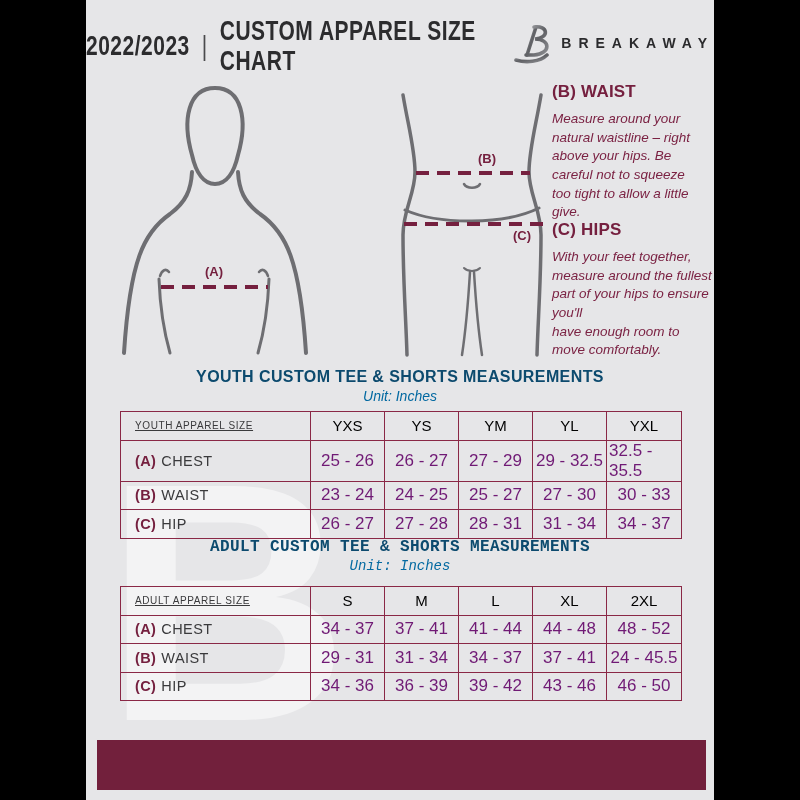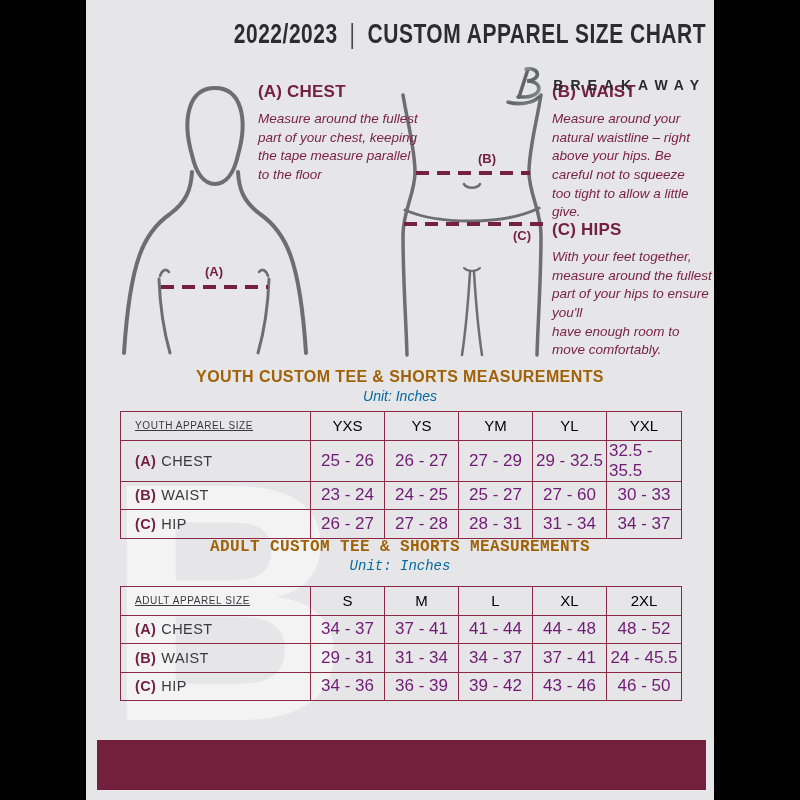--- a/index.html
+++ b/index.html
@@ -5,43 +5,43 @@
   html,body{margin:0;padding:0;background:#000;}
   .stage{position:relative;width:800px;height:800px;background:#000;overflow:hidden;
          font-family:"Liberation Sans",sans-serif;}
   .page{position:absolute;left:86px;top:0;width:628px;height:800px;background:#e6e6e8;overflow:hidden;}
 
   
   .watermark{position:absolute;left:18px;top:432px;font-size:340px;font-weight:bold;
              color:rgba(255,255,255,0.5);line-height:1;z-index:0;letter-spacing:-10px;}
 
   
-  .header{position:absolute;top:22px;left:0;right:8px;display:flex;justify-content:center;
-          align-items:flex-end;gap:18px;z-index:2;flex-direction:column;}
+  .header{position:absolute;top:22px;left:0;right:0;display:flex;justify-content:center;
+          align-items:flex-start;gap:18px;z-index:2;}
   .hdr-title{display:flex;align-items:center;gap:12px;color:#2c2c2e;font-weight:bold;
              font-size:21px;letter-spacing:0.5px;transform:scaleY(1.28);transform-origin:center;}
   .hdr-sep{font-weight:normal;color:#4a4a4c;}
   .brand{display:flex;align-items:center;gap:6px;}
   .brand-name{font-size:14px;font-weight:bold;letter-spacing:7px;color:#2b2b2d;}
 
   
   .fig{position:absolute;z-index:1;}
   .fig path,.fig ellipse{fill:none;stroke:#6e6e72;stroke-linecap:round;}
   .dash{stroke:#75203f;stroke-width:4;stroke-dasharray:13 8;fill:none;}
   .fig text{fill:#75203f;font-weight:bold;font-size:13px;font-family:"Liberation Sans",sans-serif;}
 
   
   .sec{position:absolute;z-index:1;}
   .sec-head{color:#75203f;font-weight:800;font-size:17px;letter-spacing:0.2px;margin:0 0 8px 0;}
   .sec-text{color:#7b2243;font-style:italic;font-weight:500;font-size:13.5px;line-height:1.38;
             white-space:pre-line;margin:0;}
 
   
   .tbl-caption{position:absolute;left:0;right:0;text-align:center;z-index:1;}
-  .tbl-title{font-size:16px;font-weight:bold;color:#a16207;letter-spacing:0.4px;margin:0;}
+  .tbl-title{font-size:16px;font-weight:bold;color:#0c4a6e;letter-spacing:0.4px;margin:0;}
   .tbl-unit{font-size:14px;font-style:italic;color:#0369a1;margin:2px 0 0 0;}
 
   
   .size-table{position:absolute;left:34px;width:560px;border:1.5px solid #8a2846;z-index:1;}
   .tr{display:grid;grid-template-columns:190px repeat(5,1fr);border-bottom:1.5px solid #8a2846;}
   .tr:last-child{border-bottom:none;}
   .td{border-right:1.5px solid #8a2846;display:flex;align-items:center;justify-content:center;
       min-height:27.5px;font-size:17px;color:#701a75;padding:0 2px;}
   .td:last-child{border-right:none;}
   .td.lbl{justify-content:flex-start;padding-left:14px;font-size:14.5px;letter-spacing:0.4px;
@@ -105,24 +105,20 @@
       <path d="M 11,120 C 45,135 111,135 145,118" stroke-width="3"></path>
       <path d="M 70,178 C 74,182 82,182 86,178" stroke-width="2"></path>
       <path d="M 76,182 C 74,215 71,245 68,265" stroke-width="2.5"></path>
       <path d="M 80,182 C 82,215 85,245 88,265" stroke-width="2.5"></path>
       <line class="dash" x1="22" y1="83" x2="136" y2="83"></line>
       <text x="93" y="73" text-anchor="middle">(B)</text>
       <line class="dash" x1="10" y1="134" x2="150" y2="134"></line>
       <text x="128" y="150" text-anchor="middle">(C)</text>
     </svg>
 
-    <div class="sec" style="left:172px;top:82px;width:162px;">
-      <p class="sec-head">(A) CHEST</p>
-      <p class="sec-text">Measure around the fullest part of your chest, keeping the tape measure parallel to the floor</p>
-    </div>
 
     <div class="sec" style="left:466px;top:220px;width:160px;">
       <p class="sec-head">(C) HIPS</p>
       <p class="sec-text">With your feet together, measure around the fullest part of your hips to ensure you'll
 have enough room to move comfortably.</p>
     </div>
 
     <div class="sec" style="left:466px;top:82px;width:154px;">
       <p class="sec-head">(B) WAIST</p>
       <p class="sec-text">Measure around your natural waistline – right above your hips. Be careful not to squeeze too tight to allow a little give.</p>
@@ -154,21 +150,21 @@
         <div class="td">32.5 - 35.5</div>
       </div>
       <div class="tr">
         <div class="td lbl">
             <span class="pfx">(B)</span>
             <span>WAIST</span>
           </div>
         <div class="td">23 - 24</div>
         <div class="td">24 - 25</div>
         <div class="td">25 - 27</div>
-        <div class="td">27 - 60</div>
+        <div class="td">27 - 30</div>
         <div class="td">30 - 33</div>
       </div>
       <div class="tr">
         <div class="td lbl">
             <span class="pfx">(C)</span>
             <span>HIP</span>
           </div>
         <div class="td">26 - 27</div>
         <div class="td">27 - 28</div>
         <div class="td">28 - 31</div>

